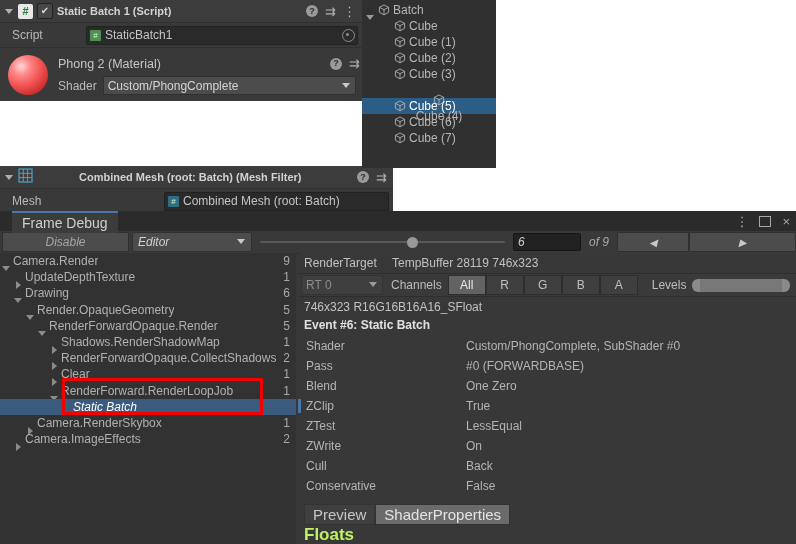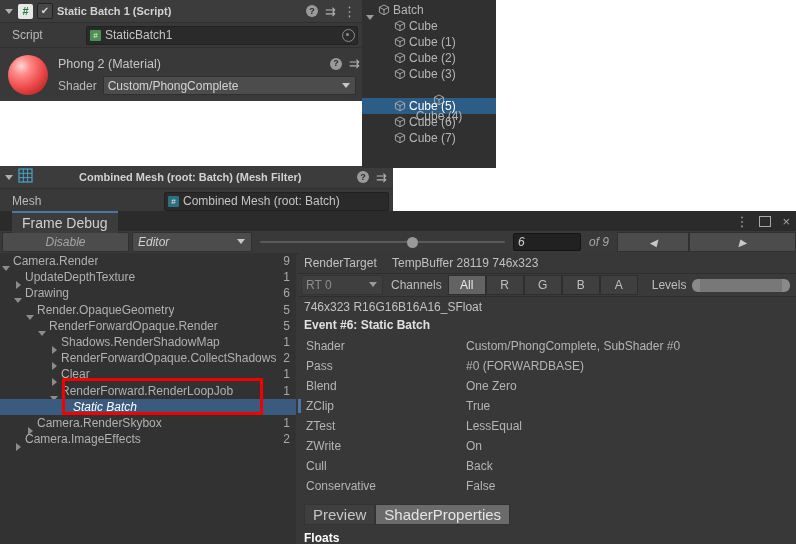--- a/index.html
+++ b/index.html
@@ -187,21 +187,21 @@
   .d-fmt{height:19px;display:flex;align-items:center;padding-left:6px;font-size:12px;color:#c2c2c2;}
   .d-evt{height:18px;display:flex;align-items:center;padding-left:6px;font-size:12px;color:#e0e0e0;font-weight:bold;}
   .d-row{height:20px;display:flex;align-items:center;font-size:12px;color:#b4b4b4;}
   .d-row .k{width:160px;padding-left:8px;}
   .d-row .v{color:#b4b4b4;}
   .d-marker{position:absolute;left:0;width:3px;height:14px;background:#4a77a8;}
 
   .tabstrip{display:flex;margin-left:6px;margin-top:8px;}
   .ptab{height:19px;padding:0 8px;display:flex;align-items:center;font-size:15px;color:#c6c6c6;background:#3f3f3f;border:1px solid #333;}
   .ptab.active{background:#6b6b6b;color:#e4e4e4;}
-  .floats{padding-left:6px;font-size:12px;color:#ffffff;font-weight:bold;margin-top:6px;}
+  .floats{padding-left:6px;font-size:17px;color:#bef264;font-weight:bold;}
 </style>
 </head>
 <body>
 
 <div class="abs" id="inspector">
 
   <div class="comp-header">
     <span class="foldout"></span>
     <span class="script-icon">#</span>
     <span class="chk">✔</span>

